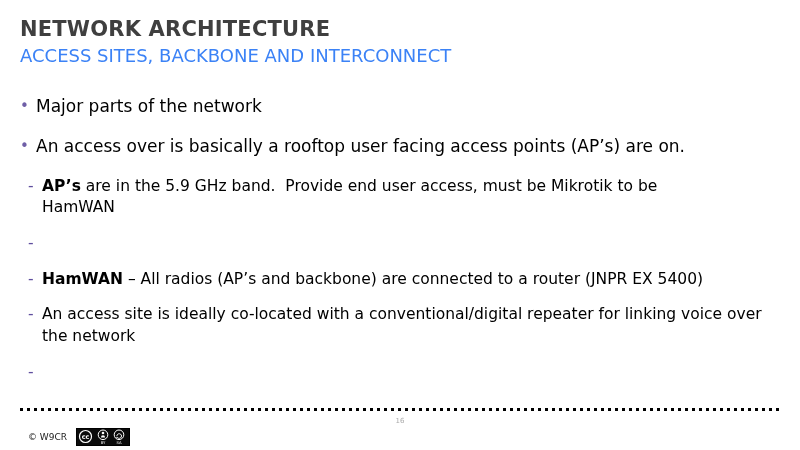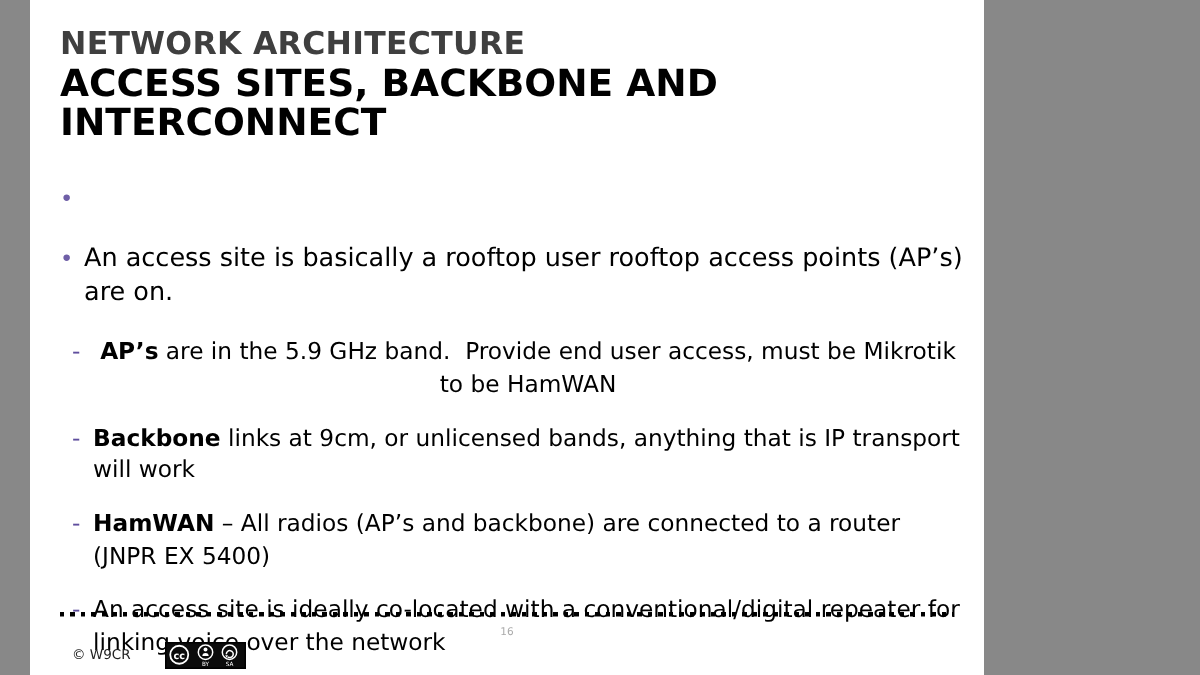--- a/index.html
+++ b/index.html
@@ -1,102 +1,101 @@
 <!DOCTYPE html>
 <html><head>
 <meta charset="utf-8">
 <style>
   html,body{margin:0;padding:0;background:#888;}
   .slide{
     position:relative;
-    width:636px;height:450px;
+    width:800px;height:450px;
     background:#ffffff;
     overflow:hidden;
     font-family:"DejaVu Sans","Liberation Sans",sans-serif;
     color:#000;
     box-sizing:border-box;
-    margin-left:20px;
   }
   .slide-header{padding:16px 20px 0 20px;}
   .slide-title{
     margin:0;
     font-size:21px;line-height:27px;
     font-weight:700;
     color:#3f3f3f;
     letter-spacing:.2px;
   }
   .slide-subtitle{
     margin:0;
-    font-size:25px;line-height:26px;
-    font-weight:700;
-    color:#000000;
+    font-size:18px;line-height:26px;
+    font-weight:400;
+    color:#3b82f6;
   }
   .slide-body{padding:26px 14px 0 20px;}
   .bullet{display:flex;align-items:flex-start;}
   .bullet .t{white-space:pre-wrap;}
   .bullet.l1{font-size:17px;line-height:1.35;margin-bottom:17px;}
   .bullet.l1 .marker{
     flex:0 0 16px;width:16px;
     color:#6f5fa7;
     font-size:15px;line-height:1.55;
   }
   .bullet.l2{font-size:15.5px;line-height:1.4;margin-bottom:14px;margin-left:8px;}
   .bullet.l2 .marker{
     flex:0 0 14px;width:14px;
     color:#5f4e9e;
     font-weight:400;
   }
   .bullet .lead{font-weight:700;}
-  .maxw-hamwan .t{max-width:690px;text-align:center;}
+  .maxw-hamwan .t{max-width:690px;}
   .dotted-rule{
     position:absolute;left:20px;right:20px;top:408px;
     height:3px;
     background:repeating-linear-gradient(to right,#000 0 3px,transparent 3px 7px);
   }
   .slide-number{
     position:absolute;top:417px;left:0;right:0;
     text-align:center;
     font-size:7px;color:#aaaaaa;
   }
   .slide-footer{
     position:absolute;left:28px;bottom:4px;
-    display:flex;align-items:center;gap:23px;
+    display:flex;align-items:center;gap:9px;
   }
   .copyright{font-size:9px;color:#222;}
   .cc-badge{display:block;}
 </style>
 </head>
 <body>
 
 <div class="slide">
 
   <header class="slide-header">
     <h1 class="slide-title">NETWORK ARCHITECTURE</h1>
     <h2 class="slide-subtitle">ACCESS SITES, BACKBONE AND INTERCONNECT</h2>
   </header>
 
   <main class="slide-body">
 
     <div class="bullet l1">
       <span class="marker">•</span>
+      <span class="t"><b class="lead"></b><span>Major parts of the network</span></span>
     </div>
 
     <div class="bullet l1">
       <span class="marker">•</span>
-      <span class="t"><b class="lead"></b><span>An access site is basically a rooftop user rooftop access points (AP’s) are on.</span></span>
+      <span class="t"><b class="lead"></b><span>An access over is basically a rooftop user facing access points (AP’s) are on.</span></span>
     </div>
 
     <div class="bullet l2 maxw-hamwan">
       <span class="marker">-</span>
       <span class="t"><b class="lead">AP’s</b><span> are in the 5.9 GHz band.  Provide end user access, must be Mikrotik to be HamWAN</span></span>
     </div>
 
     <div class="bullet l2">
       <span class="marker">-</span>
-      <span class="t"><b class="lead">Backbone</b><span> links at 9cm, or unlicensed bands, anything that is IP transport will work</span></span>
     </div>
 
     <div class="bullet l2">
       <span class="marker">-</span>
       <span class="t"><b class="lead">HamWAN</b><span> – All radios (AP’s and backbone) are connected to a router (JNPR EX 5400)</span></span>
     </div>
 
     <div class="bullet l2">
       <span class="marker">-</span>
       <span class="t"><b class="lead"></b><span>An access site is ideally co-located with a conventional/digital repeater for linking voice over the network</span></span>

